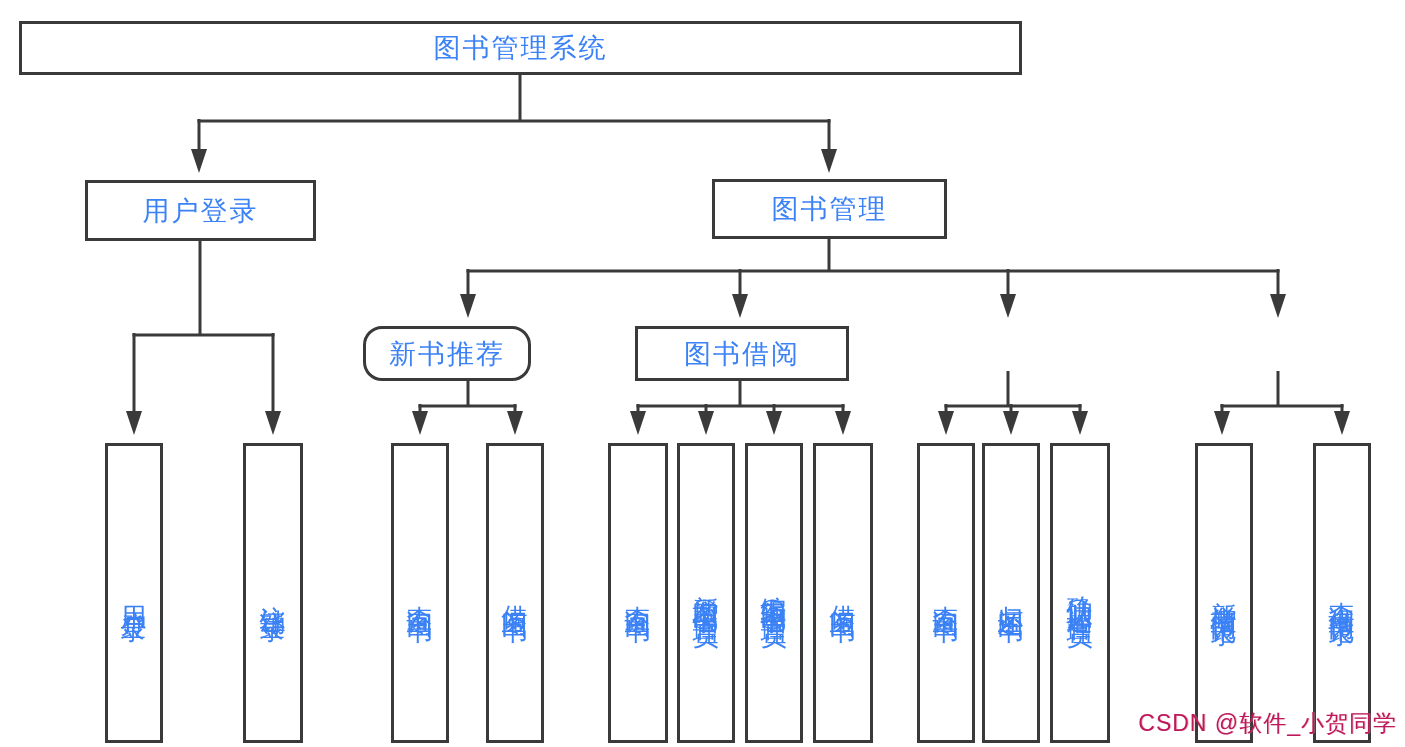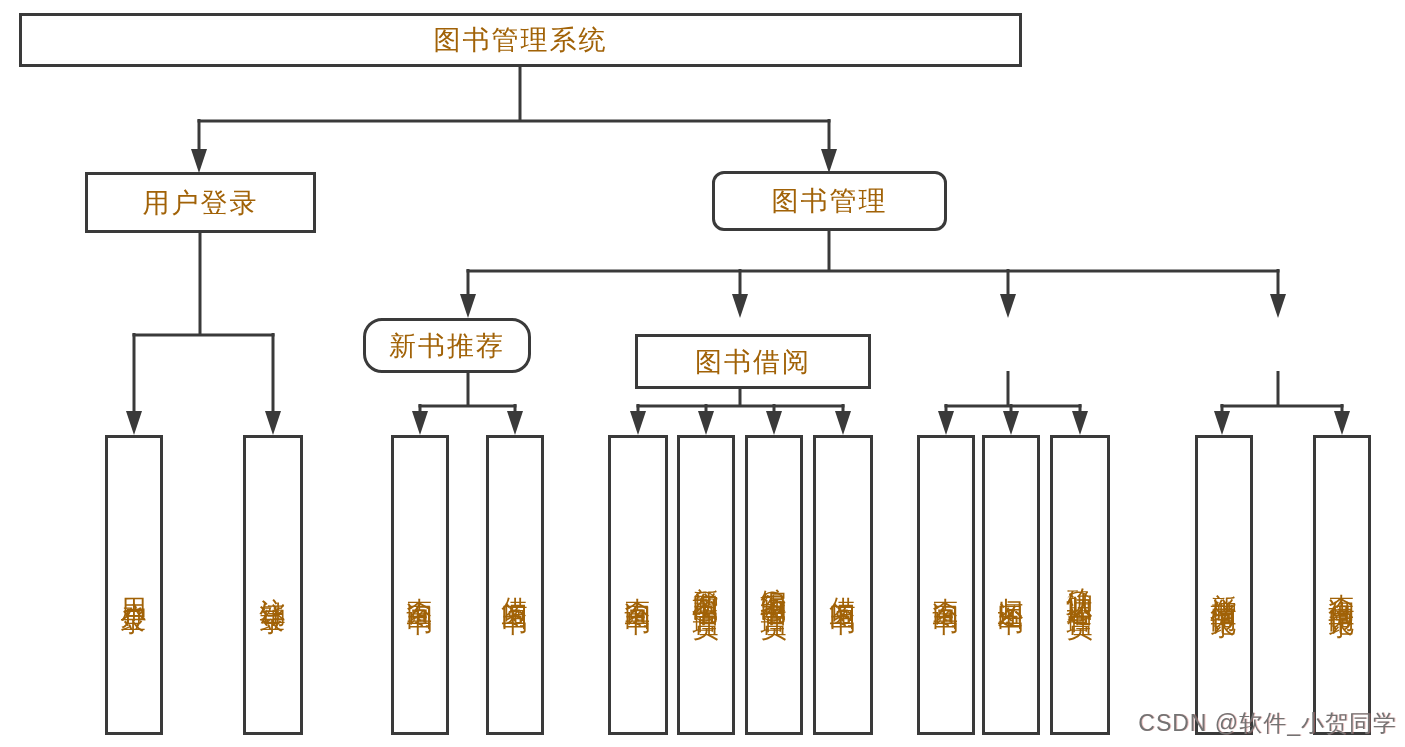--- a/index.html
+++ b/index.html
@@ -10,37 +10,38 @@
     font-family:"Liberation Sans","DejaVu Sans",sans-serif;
     overflow:hidden;
   }
   #connector-layer{position:absolute;left:0;top:0;width:1405px;height:747px;}
   .node{
     position:absolute;
     box-sizing:border-box;
     border:3px solid #3a3a3a;
     background:#ffffff;
     display:flex;align-items:center;justify-content:center;
-    color:#a16207;
+    color:#3b82f6;
+    margin-top:8px;
   }
   .hnode{font-size:27px;letter-spacing:2px;font-weight:500;white-space:nowrap;}
   .vnode{font-weight:500;}
   .vnode > span{
     writing-mode:vertical-rl;
     text-orientation:mixed;
     font-size:26px;
     line-height:1;
     letter-spacing:4px;
   }
   #watermark{
     position:absolute;
     right:8px;top:708px;
     font-size:23px;
     letter-spacing:1px;
-    color:#737373;
+    color:#be185d;
     text-shadow:1px 0 0 rgba(226,130,130,0.45);
     white-space:nowrap;
     z-index:5;
   }
   .cline{stroke:#3a3a3a;stroke-width:3;}
   .ahead{fill:#3a3a3a;stroke:none;}
 </style>
 </head>
 <body>
 
@@ -118,24 +119,24 @@
       <line class="cline" x1="1222" y1="404" x2="1222" y2="414"></line>
       <polygon class="ahead" points="1214,411 1230,411 1222,435"></polygon>
       <line class="cline" x1="1342" y1="404" x2="1342" y2="414"></line>
       <polygon class="ahead" points="1334,411 1350,411 1342,435"></polygon>
     </g>
   </svg>
 
   <div class="node hnode" style="left:19px;top:13px;width:1003px;height:54px;">图书管理系统</div>
 
   <div class="node hnode" style="left:85px;top:172px;width:231px;height:61px;">用户登录</div>
-  <div class="node hnode" style="left:712px;top:171px;width:235px;height:60px;border-radius:12px;">图书管理</div>
+  <div class="node hnode" style="left:712px;top:171px;width:235px;height:60px;">图书管理</div>
 
   <div class="node hnode" style="left:363px;top:318px;width:168px;height:55px;border-radius:19px;">新书推荐</div>
-  <div class="node hnode" style="left:635px;top:334px;width:236px;height:55px;">图书借阅</div>
+  <div class="node hnode" style="left:635px;top:318px;width:214px;height:55px;">图书借阅</div>
 
   <div class="node vnode" style="left:105px;top:435px;width:58px;height:300px;">
       <span>用户登录</span>
     </div>
   <div class="node vnode" style="left:243px;top:435px;width:60px;height:300px;">
       <span>注销登录</span>
     </div>
 
   <div class="node vnode" style="left:391px;top:435px;width:58px;height:300px;">
       <span>查询图书</span>

